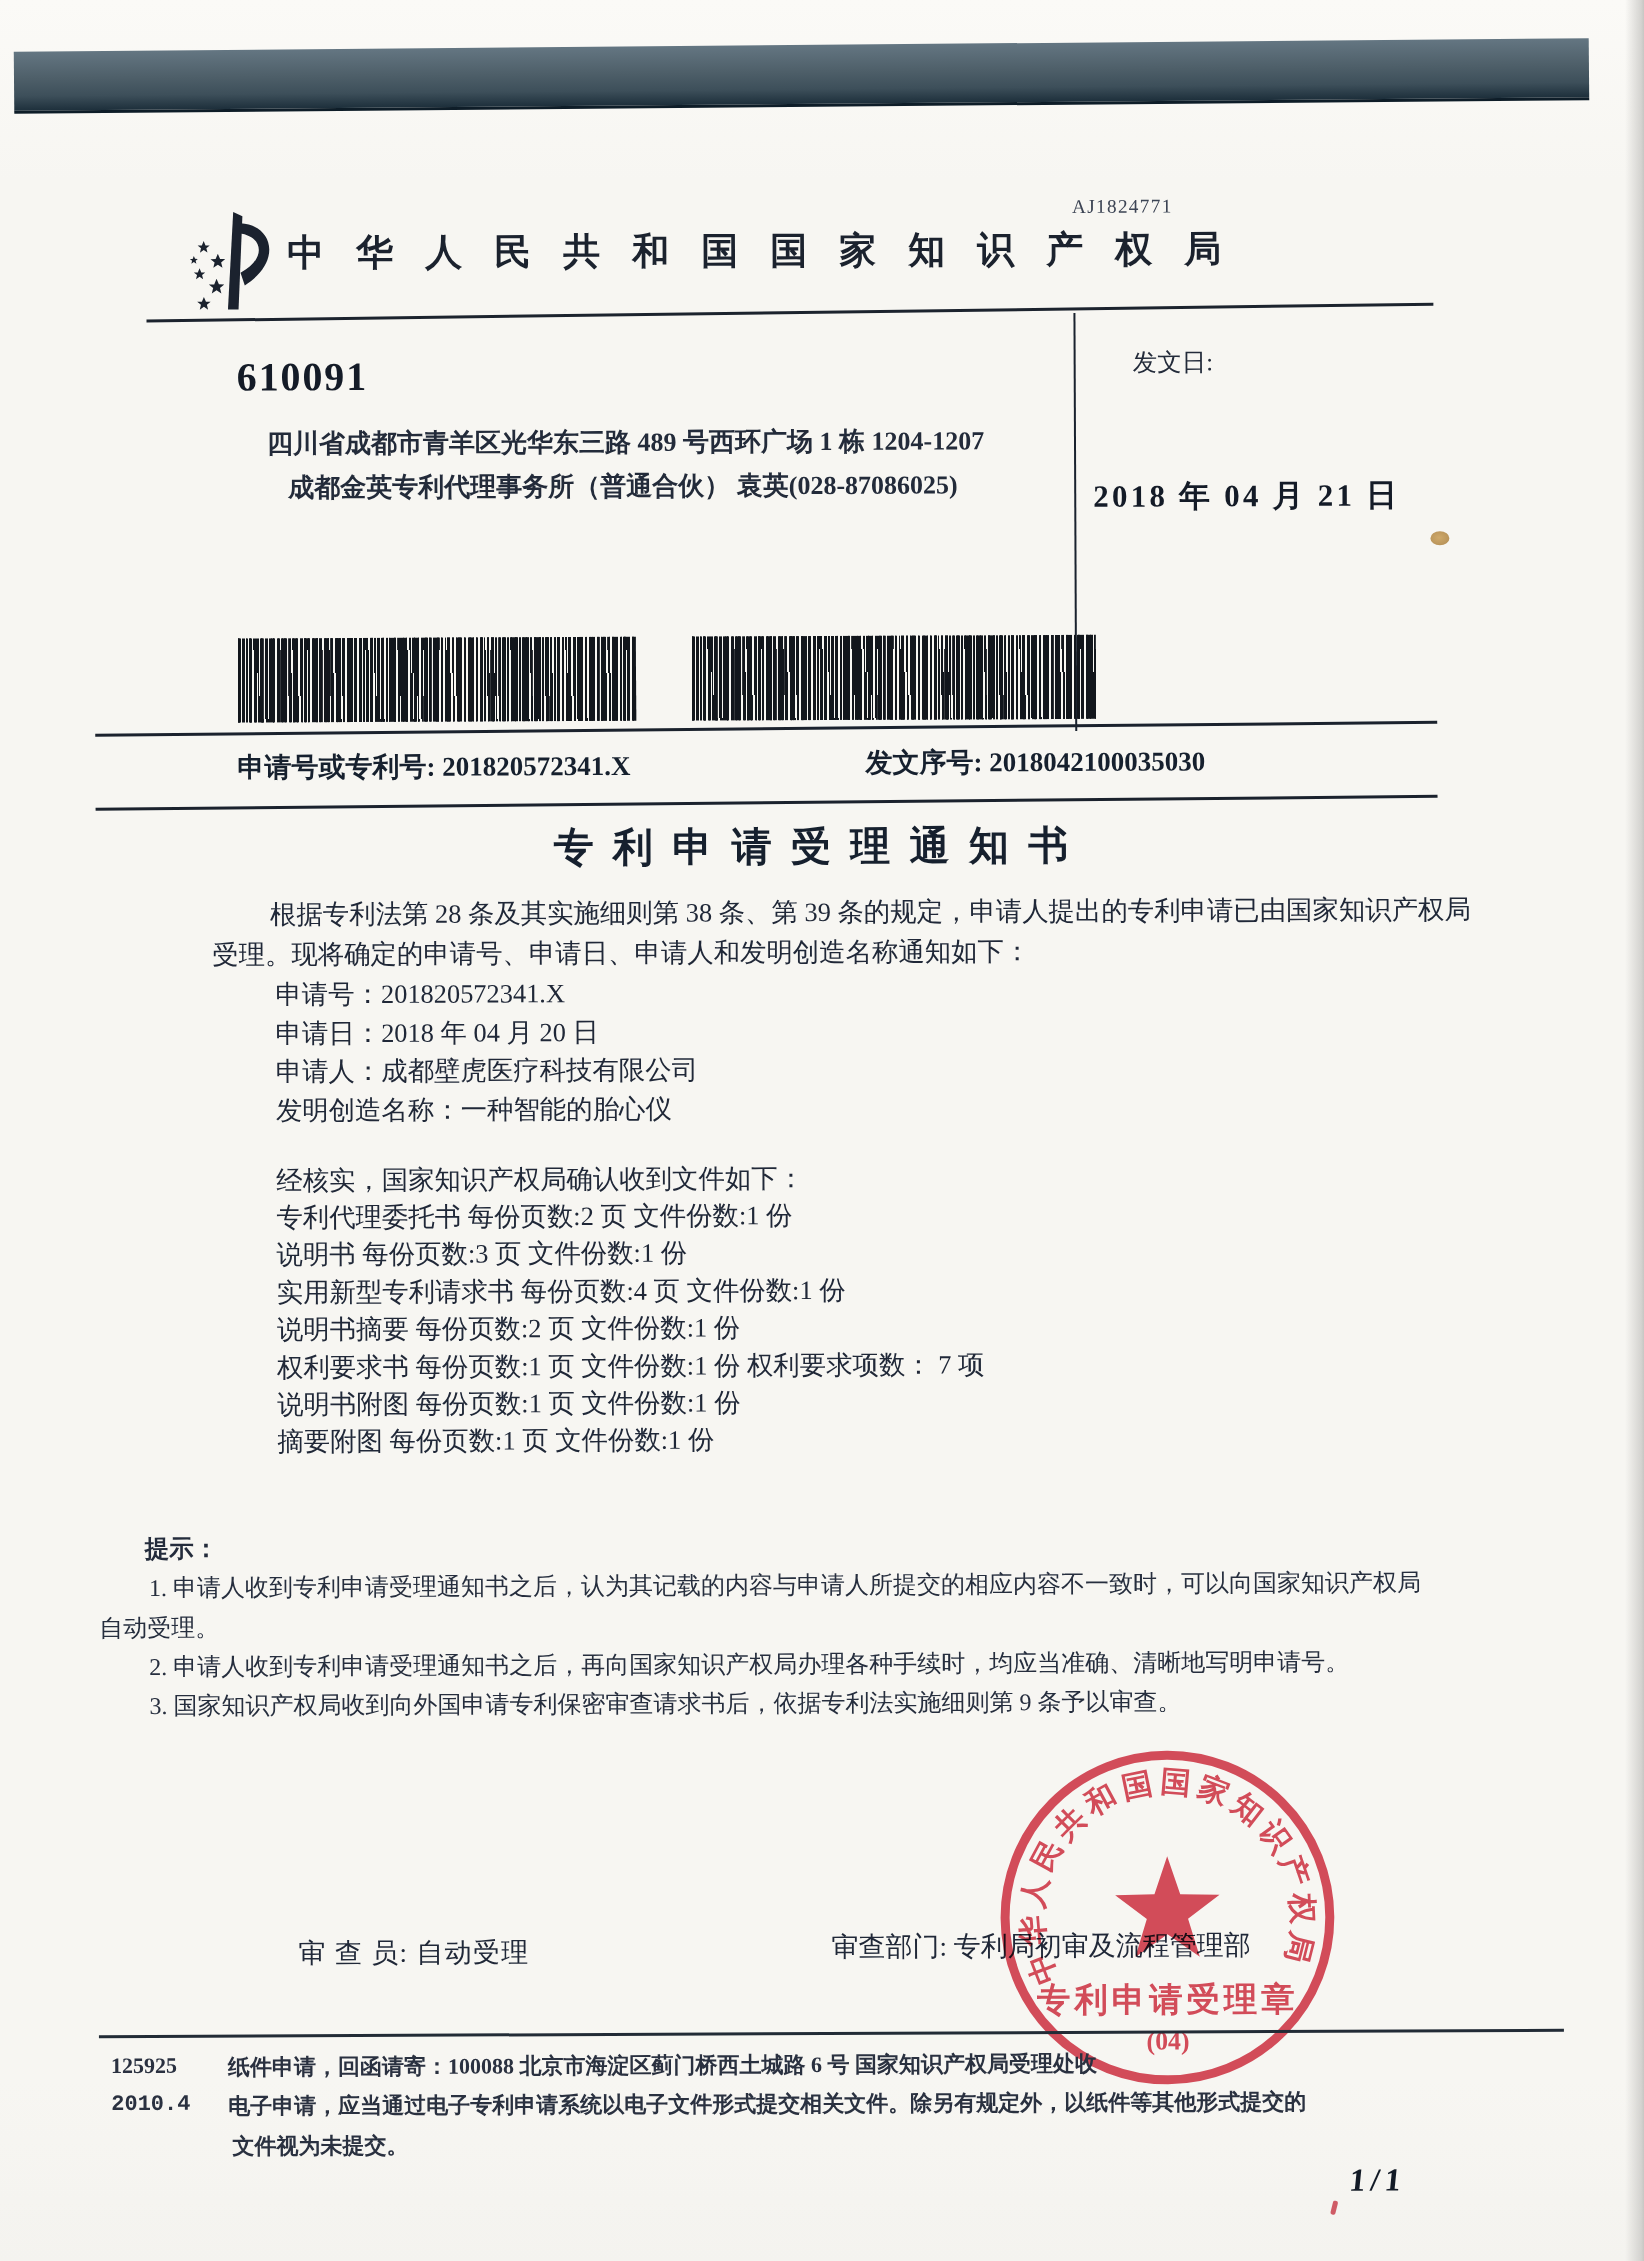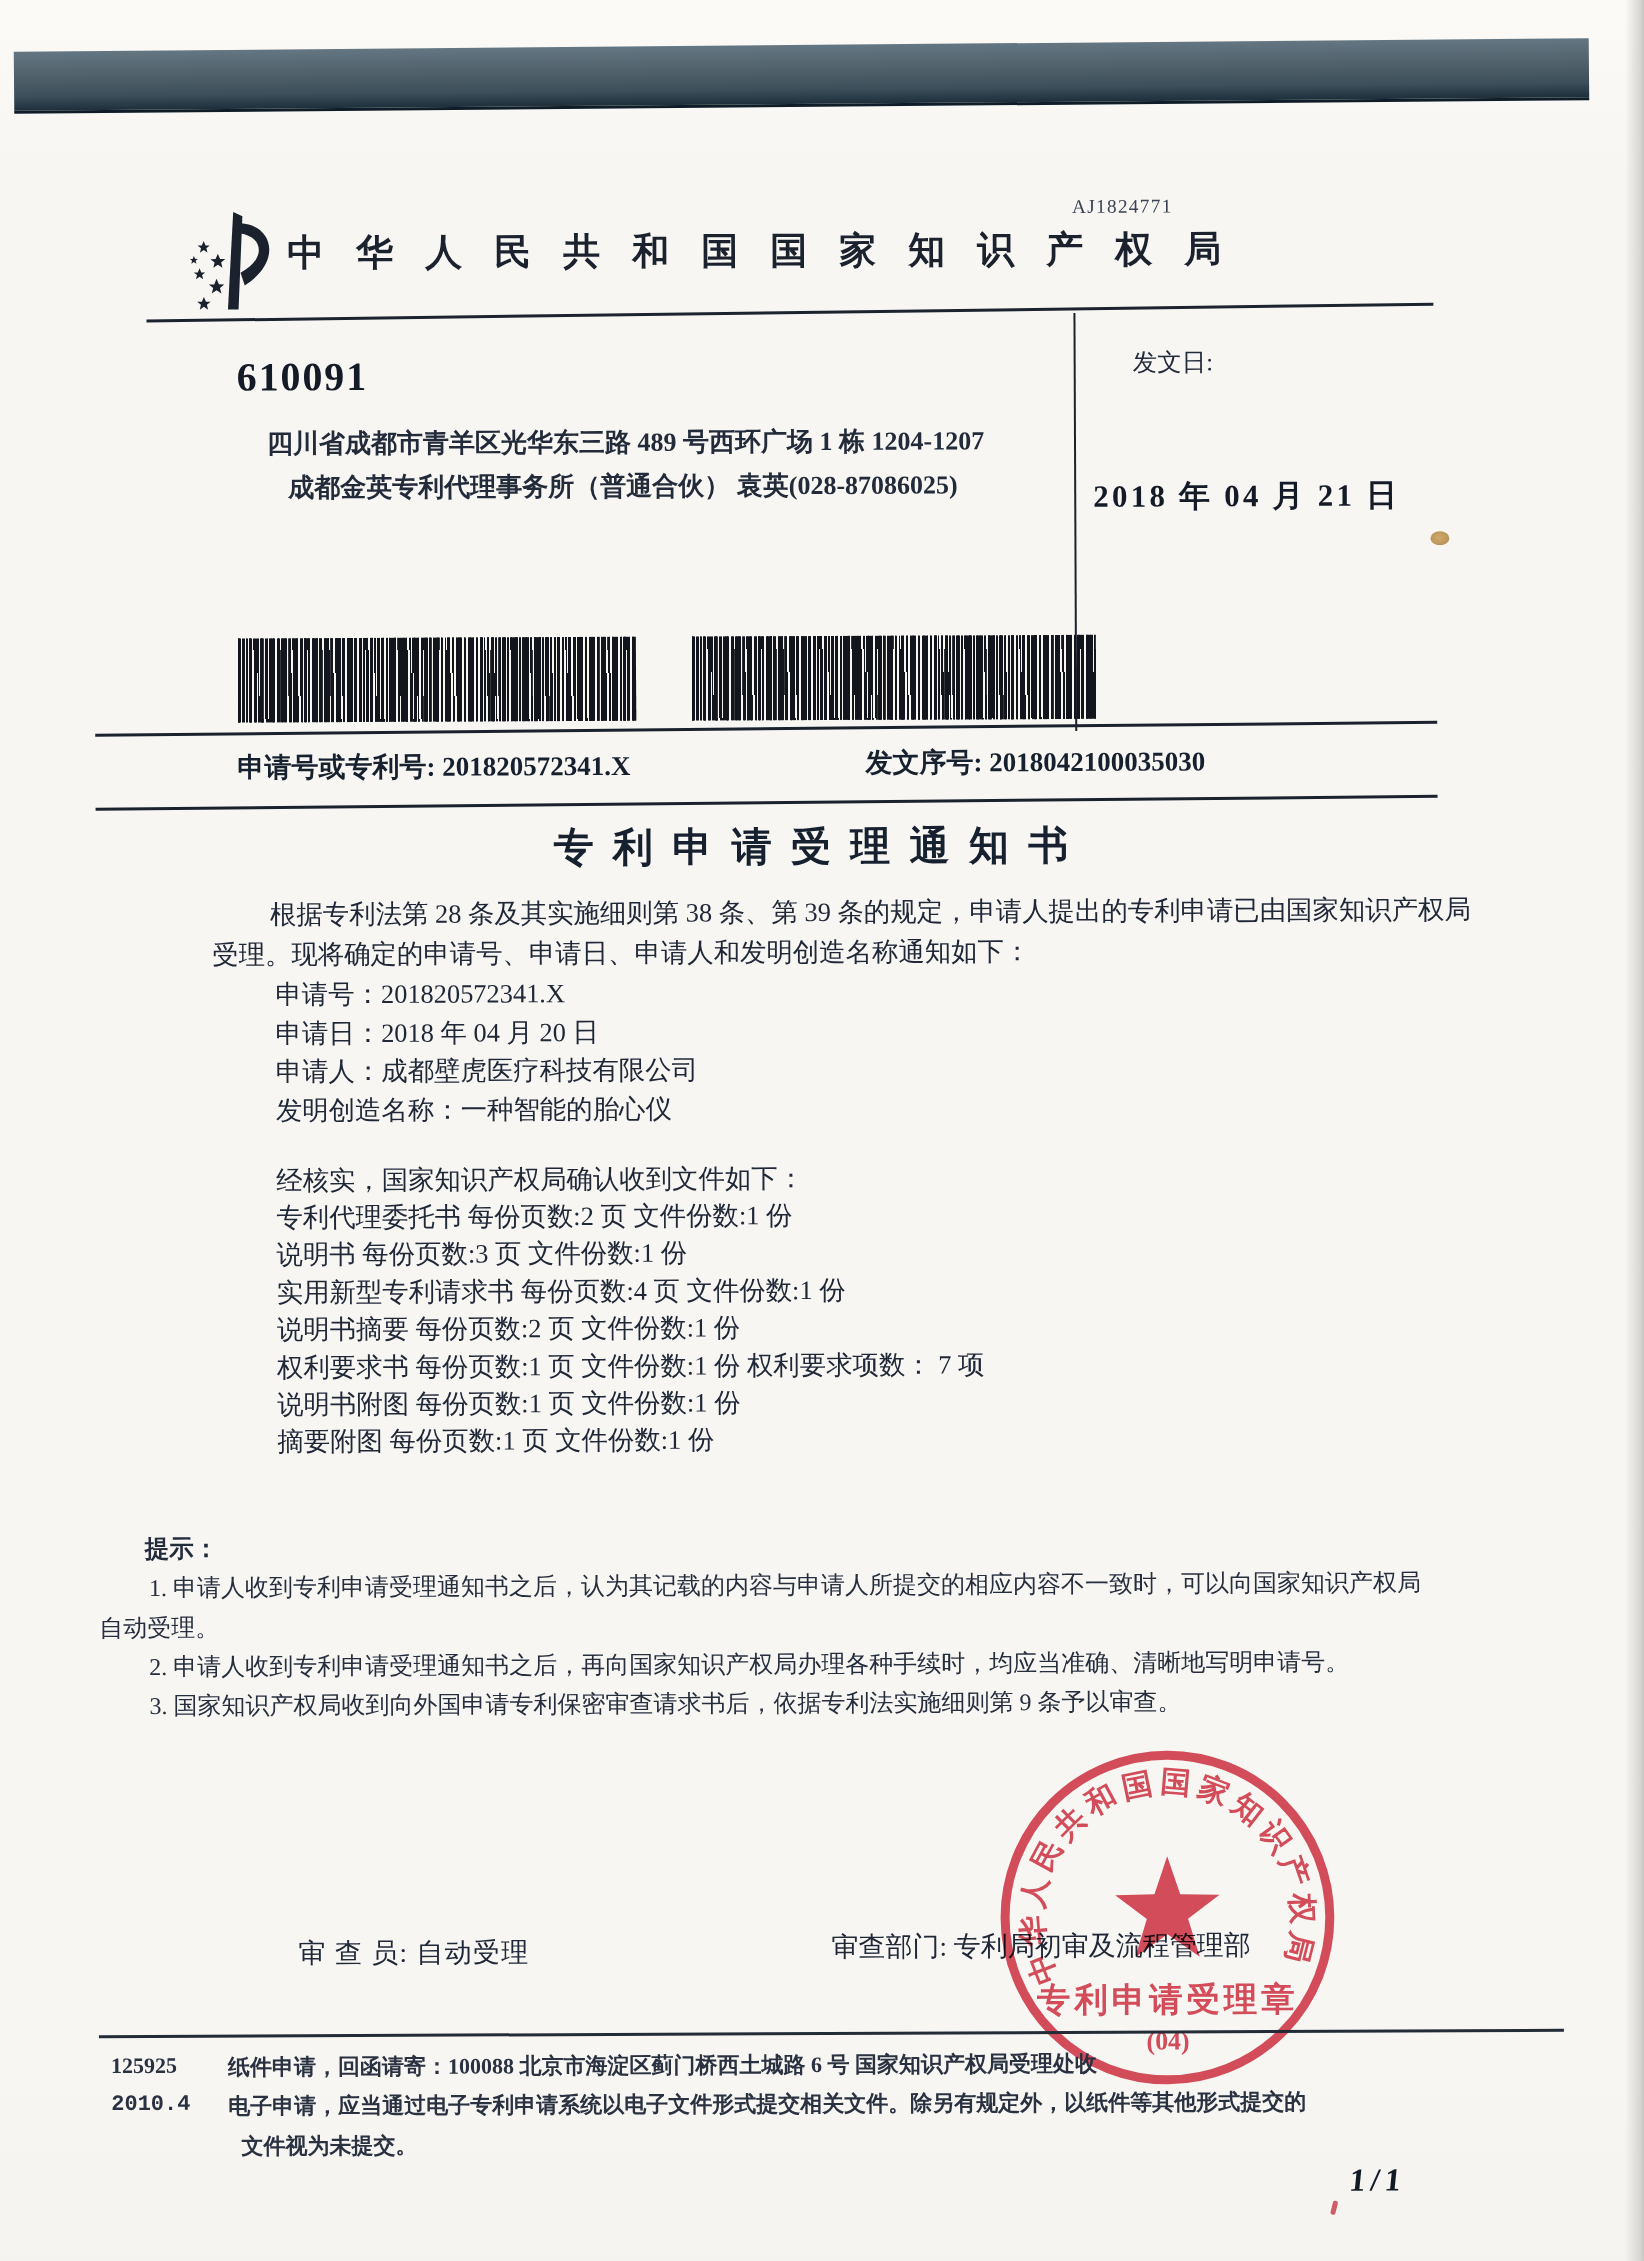--- a/index.html
+++ b/index.html
@@ -65,21 +65,21 @@
   .sig-row{font-size:27px;color:#202838;}
   .examiner{left:295px;top:1933px;letter-spacing:1.3px;}
   .department{left:828px;top:1929px;}
   .seal{left:992px;top:1747px;width:344px;height:344px;mix-blend-mode:multiply;opacity:.93;}
   .bottom-rule{left:95px;top:2032px;width:1465px;height:2.6px;background:#222b36;}
   .foot{font-size:22px;font-weight:bold;color:#2a3140;}
   .fcode1{left:107px;top:2050px;}
   .fcode2{left:107px;top:2089px;font-family:Liberation Mono, monospace;}
   .fl1{left:224px;top:2050px;}
   .fl2{left:224px;top:2089px;}
-  .fl3{left:237px;top:2129px;text-align:center;}
+  .fl3{left:228px;top:2129px;text-align:center;}
   .page-num{left:1345px;top:2164px;font-size:32px;font-weight:bold;letter-spacing:5.2px;
     transform:skewX(-6deg);color:#121a26;}
   .red-speck{left:1327px;top:2203px;width:5.2px;height:14px;background:#c8414e;transform:rotate(14deg);border-radius:1.9px;opacity:.85;}
   .tan-dot{left:1433px;top:534px;width:19.3px;height:14px;border-radius:50%;
     background:radial-gradient(ellipse at 45% 45%,#cfa96a 0%,#b9945a 70%,rgba(185,148,90,0) 100%);}
 </style>
 </head>
 <body>
 
 <div class="page">

